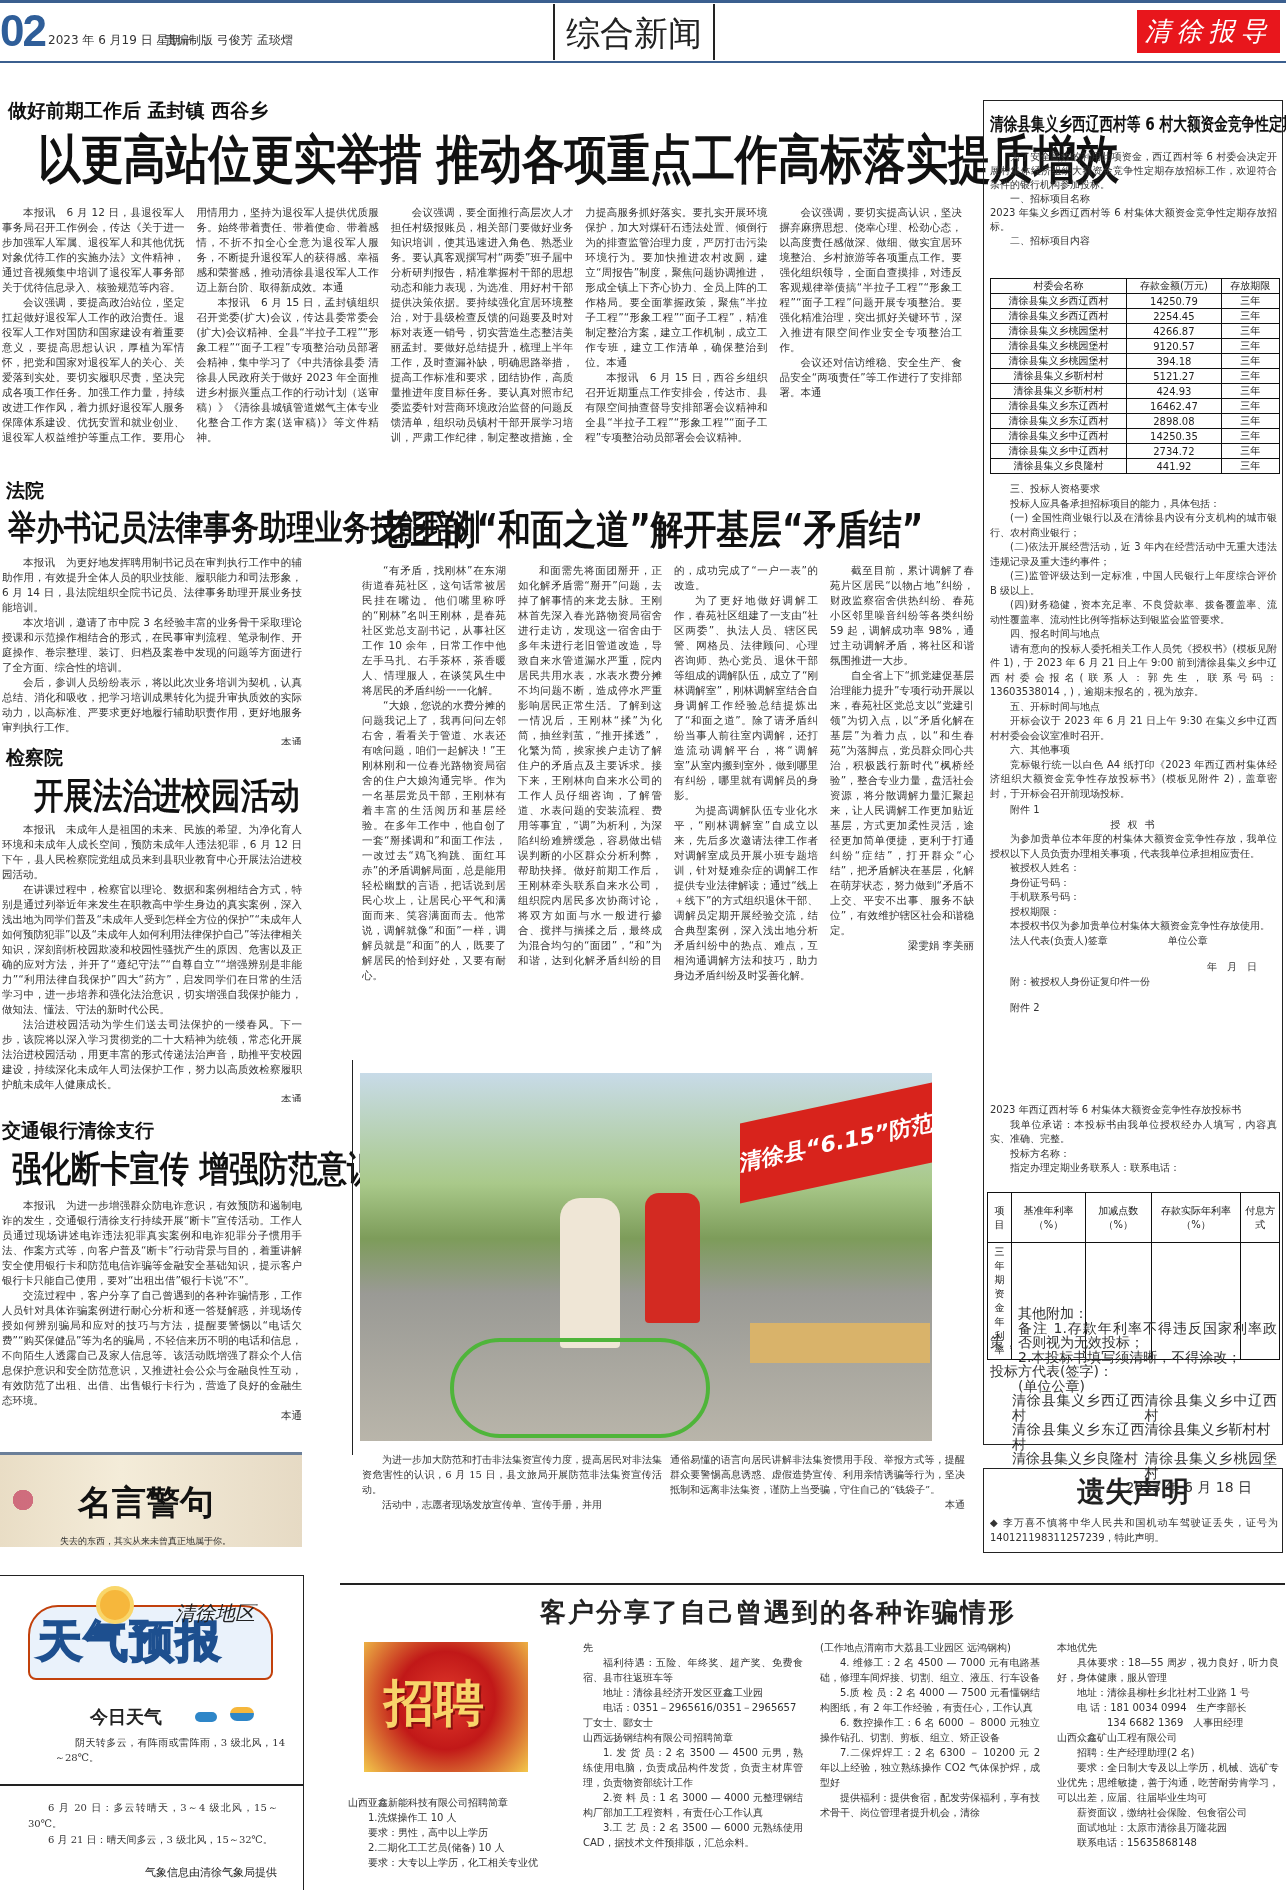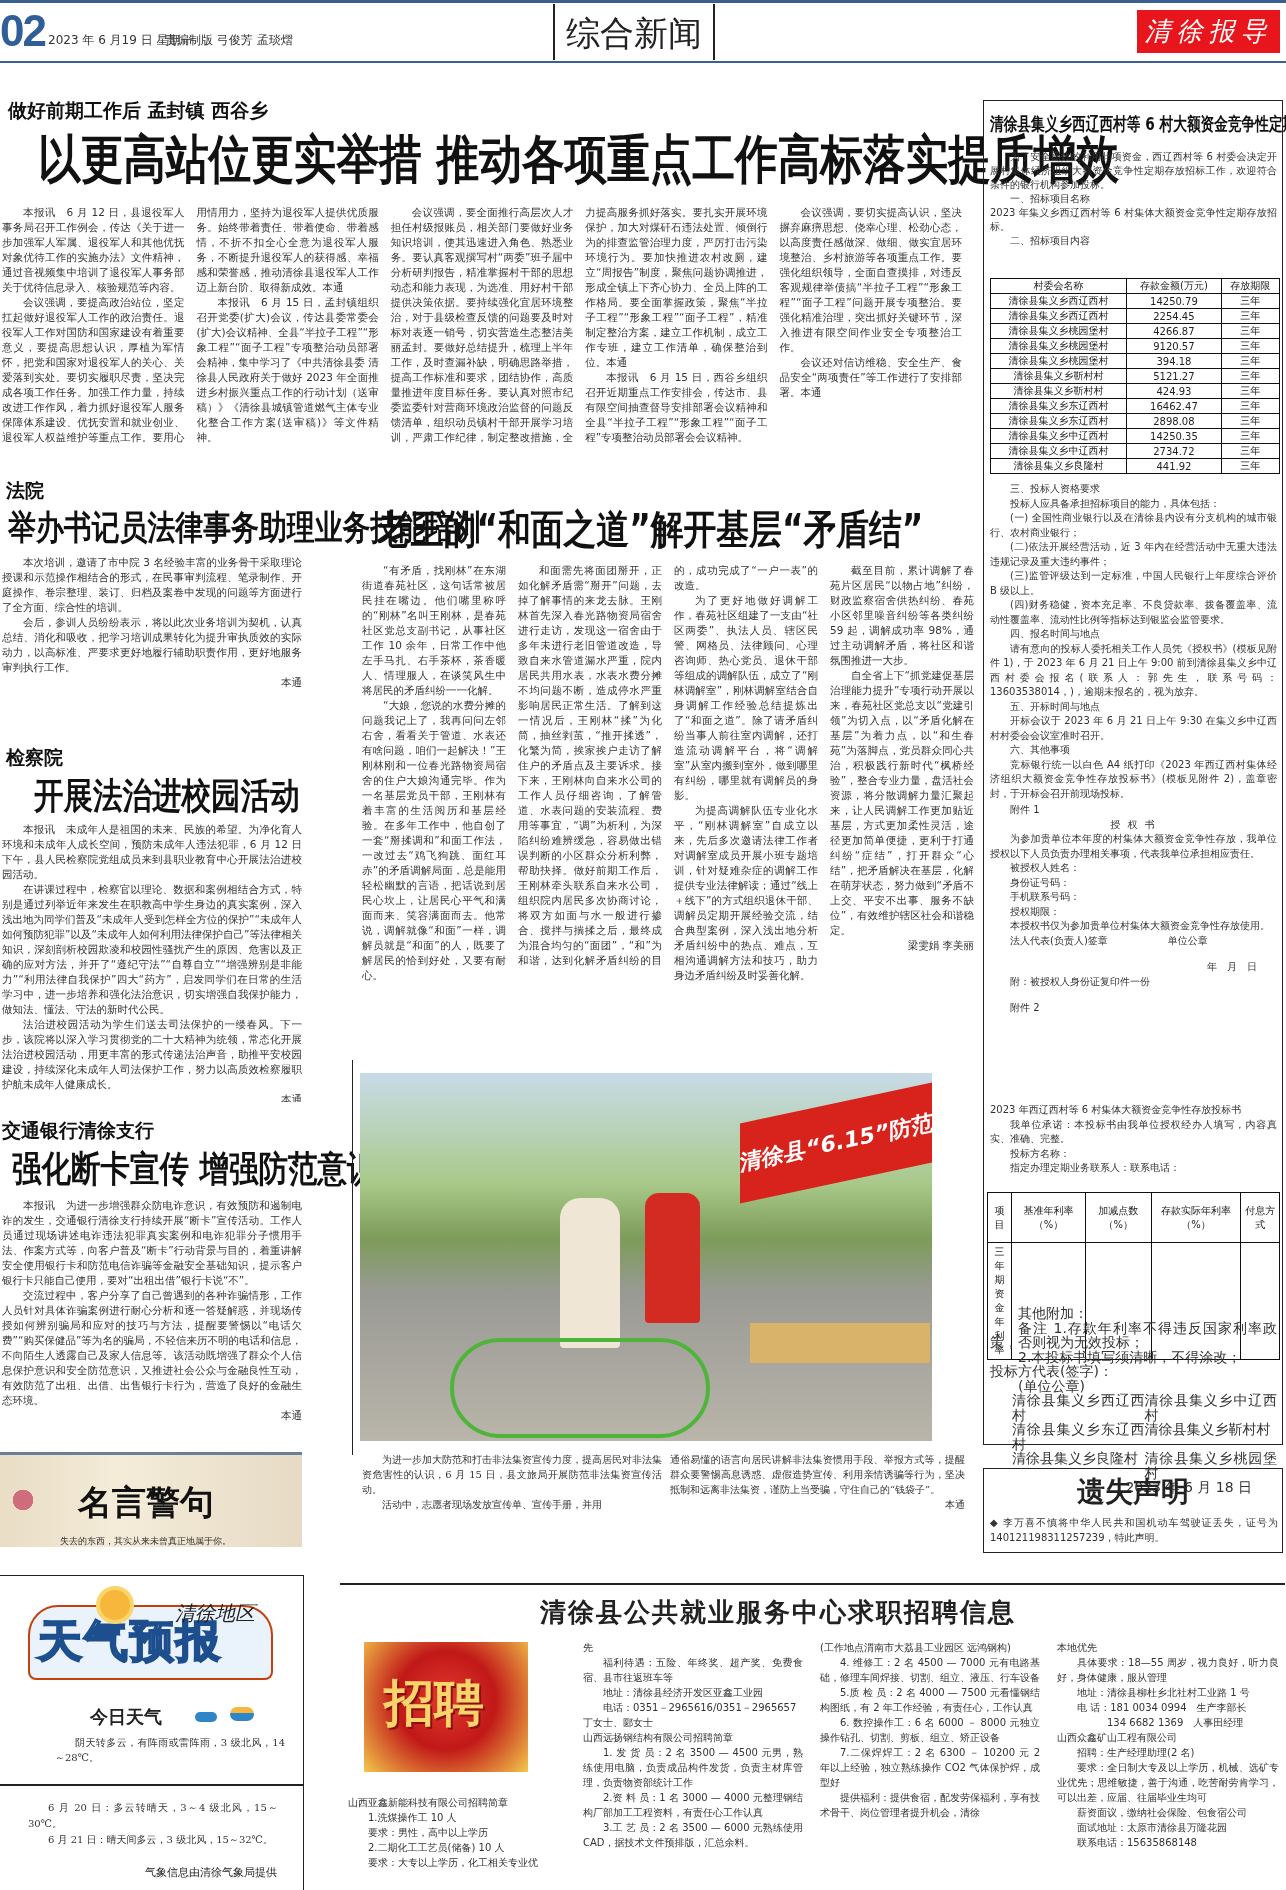--- a/index.html
+++ b/index.html
@@ -45,20 +45,21 @@
   <p>本报讯　6 月 15 日，孟封镇组织召开党委(扩大)会议，传达县委常委会(扩大)会议精神、全县“半拉子工程”“形象工程”“面子工程”专项整治动员部署会精神，集中学习了《中共清徐县委 清徐县人民政府关于做好 2023 年全面推进乡村振兴重点工作的行动计划（送审稿）》《清徐县城镇管道燃气主体专业化整合工作方案(送审稿)》等文件精神。</p>
   <p>会议强调，要全面推行高层次人才担任村级报账员，相关部门要做好业务知识培训，使其迅速进入角色、熟悉业务。要认真客观撰写村“两委”班子届中分析研判报告，精准掌握村干部的思想动态和能力表现，为选准、用好村干部提供决策依据。要持续强化宜居环境整治，对于县级检查反馈的问题要及时对标对表逐一销号，切实营造生态整洁美丽孟封。要做好总结提升，梳理上半年工作，及时查漏补缺，明确思路举措，提高工作标准和要求，团结协作，高质量推进年度目标任务。要认真对照市纪委监委针对营商环境政治监督的问题反馈清单，组织动员镇村干部开展学习培训，严肃工作纪律，制定整改措施，全力提高服务抓好落实。要扎实开展环境保护，加大对煤矸石违法处置、倾倒行为的排查监管治理力度，严厉打击污染环境行为。要加快推进农村改厕，建立“周报告”制度，聚焦问题协调推进，形成全镇上下齐心协力、全员上阵的工作格局。要全面掌握政策，聚焦“半拉子工程”“形象工程”“面子工程”，精准制定整治方案，建立工作机制，成立工作专班，建立工作清单，确保整治到位。本通</p>
   <p>本报讯　6 月 15 日，西谷乡组织召开近期重点工作安排会，传达市、县有限空间抽查督导安排部署会议精神和全县“半拉子工程”“形象工程”“面子工程”专项整治动员部署会会议精神。</p>
   <p>会议强调，要切实提高认识，坚决摒弃麻痹思想、侥幸心理、松劲心态，以高度责任感做深、做细、做实宜居环境整治、乡村旅游等各项重点工作。要强化组织领导，全面自查摸排，对违反客观规律举债搞“半拉子工程”“形象工程”“面子工程”问题开展专项整治。要强化精准治理，突出抓好关键环节，深入推进有限空间作业安全专项整治工作。</p>
   <p>会议还对信访维稳、安全生产、食品安全“两项责任”等工作进行了安排部署。本通</p>
 </div>
 
 <div class="abs kicker" style="left:6px;top:478px">法院</div>
 <div class="abs head" style="left:8px;top:505px;font-size:34px">举办书记员法律事务助理业务技能培训</div>
 <div class="abs body" style="left:2px;top:555px;width:300px;height:190px">
+  <p>本报讯　为更好地发挥聘用制书记员在审判执行工作中的辅助作用，有效提升全体人员的职业技能、履职能力和司法形象，6 月 14 日，县法院组织全院书记员、法律事务助理开展业务技能培训。</p>
   <p>本次培训，邀请了市中院 3 名经验丰富的业务骨干采取理论授课和示范操作相结合的形式，在民事审判流程、笔录制作、开庭操作、卷宗整理、装订、归档及案卷中发现的问题等方面进行了全方面、综合性的培训。</p>
   <p>会后，参训人员纷纷表示，将以此次业务培训为契机，认真总结、消化和吸收，把学习培训成果转化为提升审执质效的实际动力，以高标准、严要求更好地履行辅助职责作用，更好地服务审判执行工作。</p>
   <div class="byline">本通</div>
 </div>
 
 <div class="abs kicker" style="left:6px;top:745px">检察院</div>
 <div class="abs head" style="left:34px;top:772px;font-size:36px">开展法治进校园活动</div>
 <div class="abs body" style="left:2px;top:822px;width:300px;height:280px">
   <p>本报讯　未成年人是祖国的未来、民族的希望。为净化育人环境和未成年人成长空间，预防未成年人违法犯罪，6 月 12 日下午，县人民检察院党组成员来到县职业教育中心开展法治进校园活动。</p>
   <p>在讲课过程中，检察官以理论、数据和案例相结合方式，特别是通过列举近年来发生在职教高中学生身边的真实案例，深入浅出地为同学们普及“未成年人受到怎样全方位的保护”“未成年人如何预防犯罪”以及“未成年人如何利用法律保护自己”等法律相关知识，深刻剖析校园欺凌和校园性骚扰产生的原因、危害以及正确的应对方法，并开了“遵纪守法”“自尊自立”“增强辨别是非能力”“利用法律自我保护”四大“药方”，启发同学们在日常的生活学习中，进一步培养和强化法治意识，切实增强自我保护能力，做知法、懂法、守法的新时代公民。</p>
@@ -276,21 +277,21 @@
     <p>阴天转多云，有阵雨或雷阵雨，3 级北风，14～28℃。</p>
   </div>
 <div class="abs" style="left:0;top:1784px;width:304px;height:1.5px;background:#222"></div>
 <div class="abs body" style="left:28px;top:1800px;width:250px;font-family:'DejaVu Serif',serif;font-size:10px;line-height:16px">
   <p>6 月 20 日：多云转晴天，3～4 级北风，15～30℃。</p>
   <p>6 月 21 日：晴天间多云，3 级北风，15～32℃。</p>
 </div>
 <div class="abs" style="left:145px;top:1865px;font-size:11px;color:#222">气象信息由清徐气象局提供</div>
 
 <div class="abs" style="left:340px;top:1583px;width:945px;height:1.5px;background:#222"></div>
-<div class="abs" style="left:540px;top:1595px;font-size:26px;font-weight:bold;letter-spacing:2px">清徐县公共就业服务中心求职招聘信息</div>
+<div class="abs" style="left:540px;top:1595px;font-size:26px;font-weight:bold;letter-spacing:2px">客户分享了自己曾遇到的各种诈骗情形</div>
 <div class="abs recruit-img" style="left:364px;top:1642px;width:164px;height:130px">
   <div class="abs" style="left:20px;top:28px;font-size:50px;font-weight:bold;color:#f8d46a;text-shadow:2px 2px 0 #8a1010">招聘</div>
 </div>
 <div class="abs body" style="left:348px;top:1795px;width:200px;font-size:10px;line-height:15px">
   <div>山西亚鑫新能科技有限公司招聘简章</div>
   <p>1.洗煤操作工 10 人</p>
   <p>要求：男性，高中以上学历</p>
   <p>2.二期化工工艺员(储备) 10 人</p>
   <p>要求：大专以上学历，化工相关专业优</p>
 </div>

